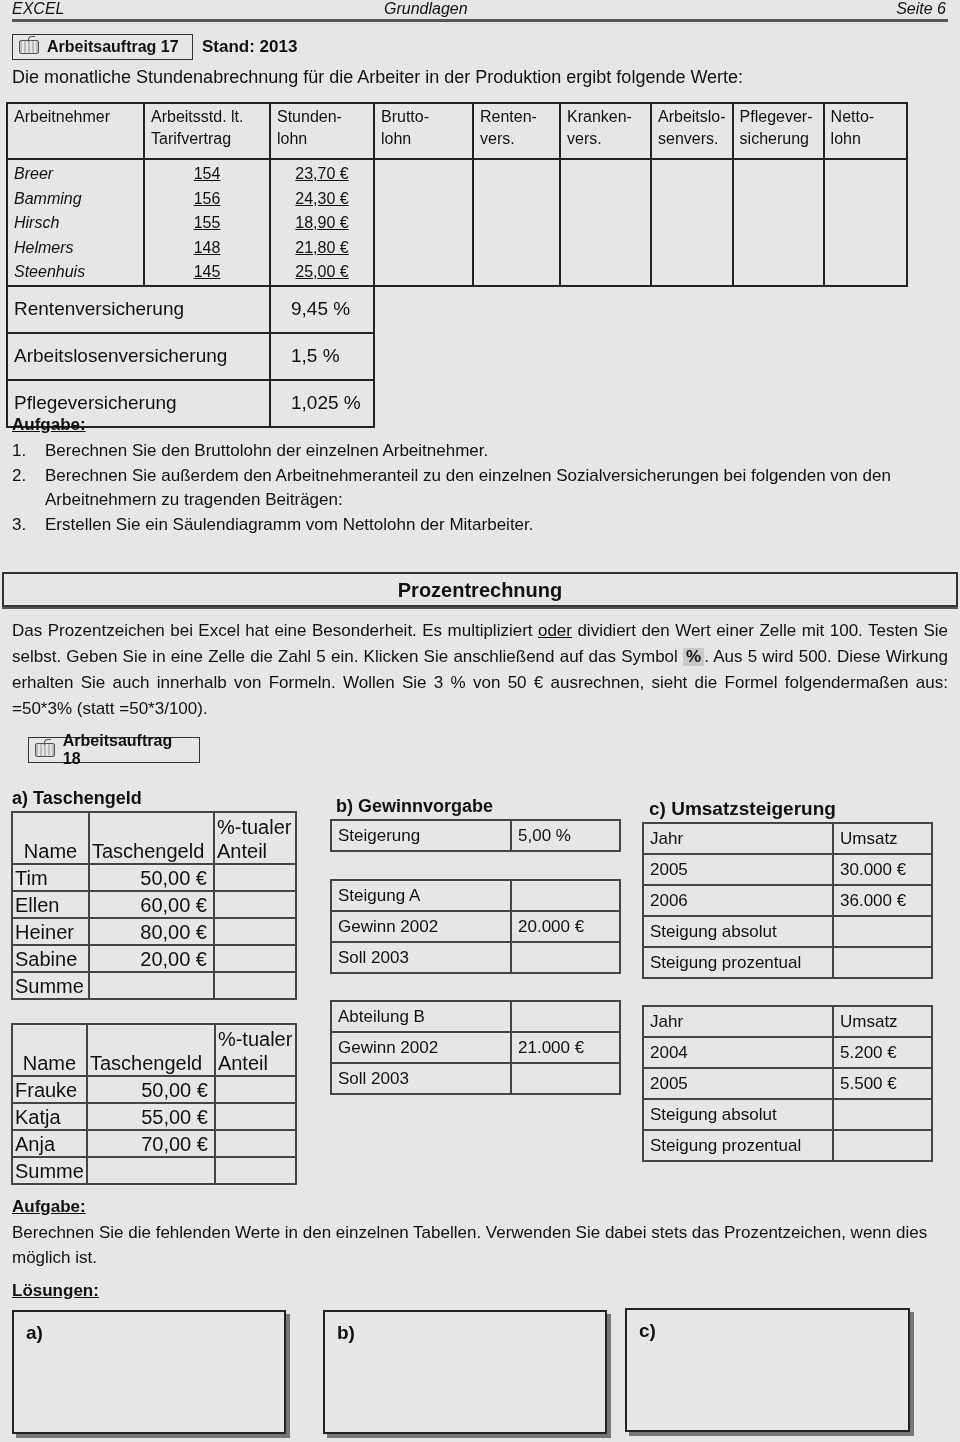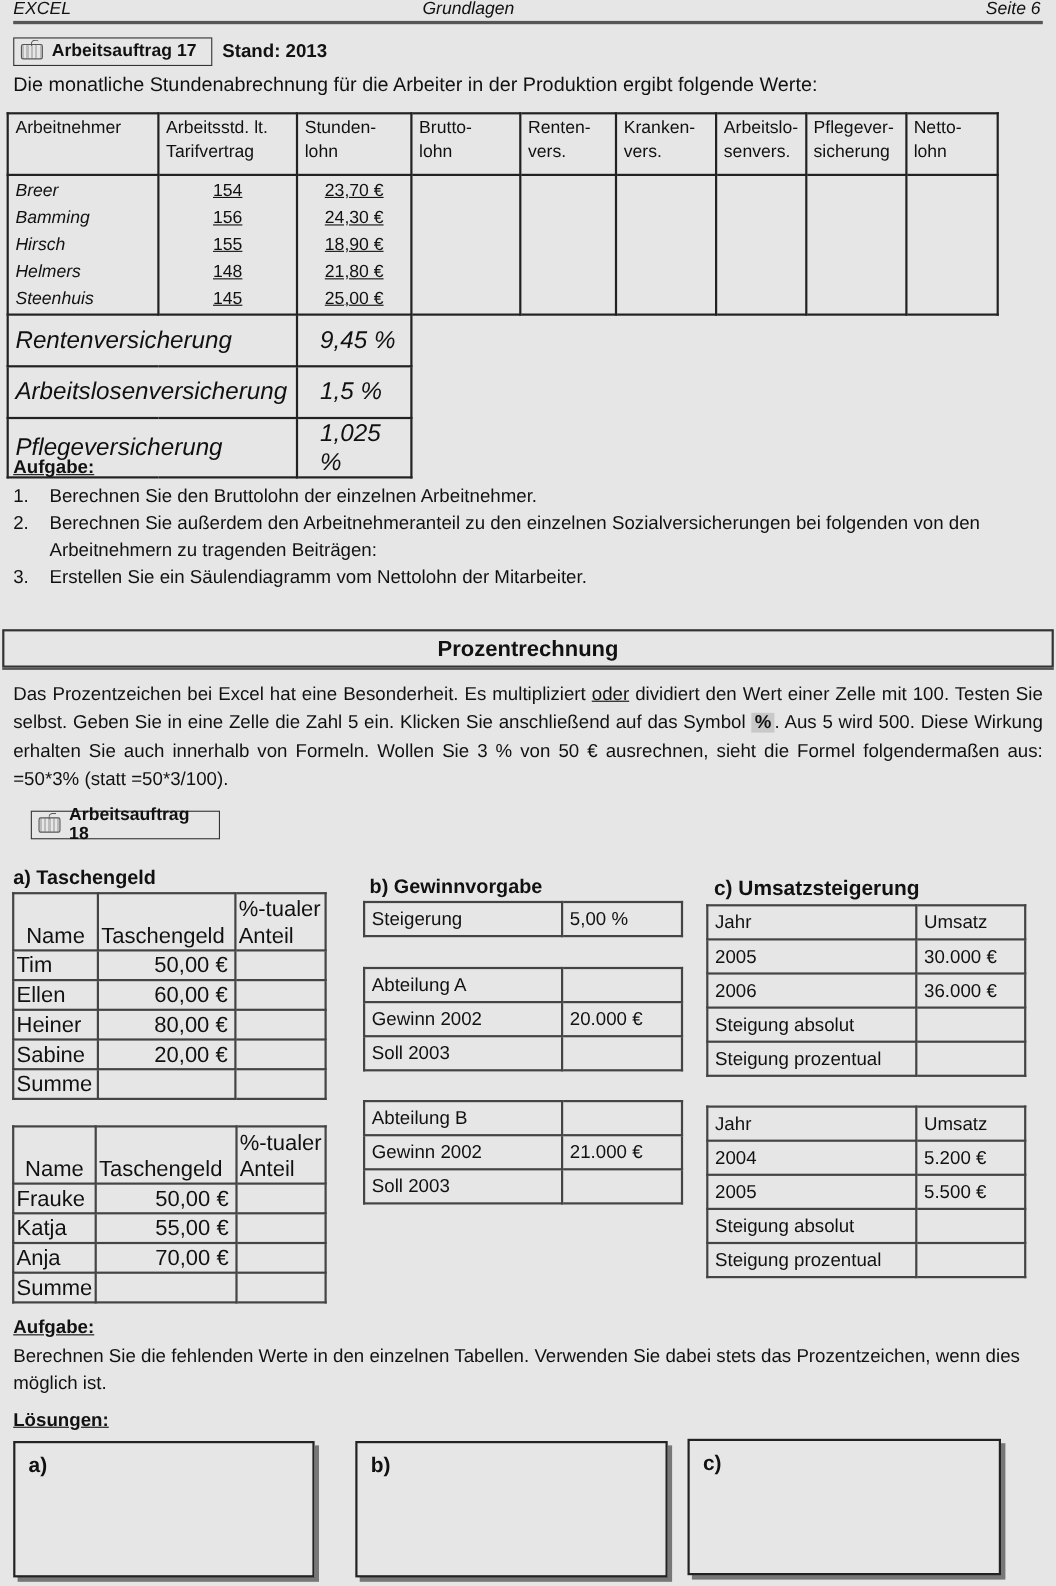--- a/index.html
+++ b/index.html
@@ -13,21 +13,21 @@
   .task-box { border: 1.5px solid #333; height: 26px; display: flex; align-items: center; padding: 0 6px; font-weight: bold; font-size: 16px; background: #e6e6e6; }
   .kb-icon { width: 20px; height: 14px; border: 1px solid #555; border-radius: 2px; margin-right: 8px; position: relative; background: repeating-linear-gradient(90deg, #bbb 0 2px, #e6e6e6 2px 4px); }
   .kb-icon::before { content: ""; position: absolute; left: 8px; top: -5px; width: 6px; height: 5px; border-top: 1px solid #555; border-left: 1px solid #555; border-radius: 4px 0 0 0; }
   table { border-collapse: collapse; }
   td, th { border: 2px solid #222; font-weight: normal; text-align: left; vertical-align: top; padding: 0 6px; }
   .t17 td, .t17 th { font-size: 16px; }
   .t17 th { height: 56px; padding-top: 2px; line-height: 22px; }
   .t17 .body td { height: 125px; padding-top: 2px; line-height: 24.6px; }
   .t17 .body .names { font-style: italic; }
   .t17 .body .num { text-align: center; text-decoration: underline; }
-  .t17 .rate td { height: 47px; vertical-align: middle; font-size: 22px; font-style: italic; }
+  .t17 .rate td { height: 47px; vertical-align: middle; font-size: 19px; }
   .rate .val { padding-left: 20px; }
   .u { text-decoration: underline; font-weight: bold; }
   ol.tasks { list-style: none; }
   ol.tasks li { display: flex; line-height: 24.5px; }
   ol.tasks li .n { width: 33px; flex: none; }
   .section-title { left: 2px; right: 2px; top: 572px; height: 35px; border: 2px solid #333; box-shadow: 0 2px 0 #555; text-align: center; font-weight: bold; font-size: 20px; line-height: 32px; }
   .para { left: 12px; width: 936px; top: 618px; line-height: 26px; text-align: justify; font-size: 17px; }
   .pct-sym { display: inline-block; background: #c8c8c8; font-weight: bold; padding: 0 3px; line-height: 18px; }
   .sub-title { font-weight: bold; font-size: 18px; }
   .tg td { border: 2px solid #444; font-size: 20px; height: 27px; line-height: 24px; vertical-align: middle; padding: 0 2px; }
@@ -208,21 +208,21 @@
   <tbody>
       <tr>
         <td style="width:180px;">Steigerung</td>
         <td>5,00 %</td>
       </tr>
 </tbody>
   </table>
 <table class="abs gv" style="left:330px; top:879px; width:291px;">
   <tbody>
       <tr>
-        <td style="width:180px;">Abteilung A</td>
+        <td style="width:180px;">Steigung A</td>
         <td></td>
       </tr>
   <tr>
         <td>Gewinn 2002</td>
         <td>20.000 €</td>
       </tr>
   <tr>
         <td>Soll 2003</td>
         <td></td>
       </tr>

